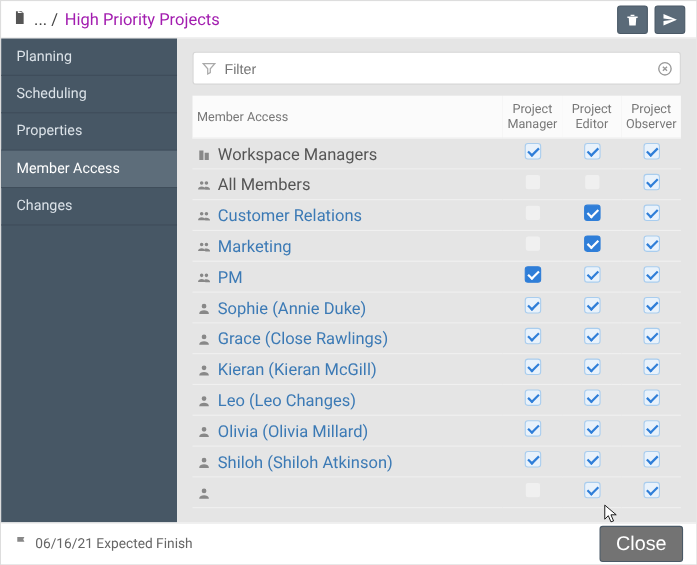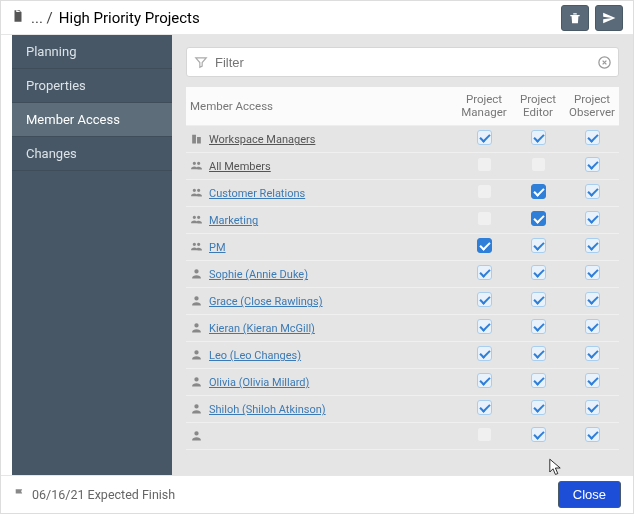--- a/index.html
+++ b/index.html
@@ -14,29 +14,29 @@
     position: relative;
     border: 1px solid #ddd;
   }
   .header {
     display: flex; align-items: center; justify-content: space-between;
     padding: 6px 10px 6px 10px; border-bottom: 1px solid #e6e6e6;
     height: 34px;
   }
   .crumbs { display: flex; align-items: center; gap: 6px; color: #3c7ab5; font-size: 15px;}
   .crumbs .dark { color: #444; }
-  .crumbs a { color: #000000; text-decoration: none; }
+  .crumbs a { color: #a21caf; text-decoration: none; }
   .hbtns { display: flex; gap: 6px; }
   .hbtn {
     width: 28px; height: 26px; border-radius: 3px;
     background: #5a6a78; color: #fff; display:flex;align-items:center;justify-content:center;
     cursor:pointer; border:1px solid #4a5966;
   }
   .hbtn svg { width: 14px; height: 14px; fill: #fff; }
-  .main { display: flex; height: calc(100% - 34px - 38px); margin-left: 11px; }
+  .main { display: flex; height: calc(100% - 34px - 38px); }
   .sidebar {
     width: 160px; background: #475765; color: #dbe2e8;
     display:flex; flex-direction:column;
   }
   .sitem {
     padding: 9px 14px; font-size: 13px; cursor:pointer;
     border-bottom: 1px solid #3f4d5a;
   }
   .sitem.active { background: #5d6d7a; color: #fff; }
   .content { flex:1; padding: 12px 14px; overflow:auto; background:#e5e5e5;}
@@ -54,21 +54,21 @@
   }
   .filterwrap .ficon{ left:7px; }
   .filterwrap .clearicon{ right:7px; cursor:pointer;}
   table { width:100%; border-collapse: collapse; }
   thead th {
     text-align:left; font-weight: normal; color:#777; font-size:11.5px;
     padding: 6px 4px; border-bottom:1px solid #eee; background:#fbfbfb;
   }
   thead th.col { text-align:center; width:54px; line-height:1.15;}
   tbody td {
-    padding: 4px 4px; border-bottom: 1px solid #f0f0f0; height:22px; font-size:11px;text-decoration:underline;
+    padding: 4px 4px; border-bottom: 1px solid #f0f0f0; height:22px; font-size:15px;
   }
   tbody td.name { color:#3c7ab5; }
   tbody td.name.group0 { color:#555; }
   tbody td.name .ricon { display:inline-flex; width:15px; margin-right:4px; color:#888; vertical-align:-2px;}
   tbody td.name .ricon svg{width:13px;height:13px;fill:currentColor;}
   tbody td.name .lbl { cursor:pointer; }
   td.chkcell { text-align:center; }
   .chk {
     display:inline-block; width:15px; height:15px; border-radius:3px;
     position:relative; cursor:pointer;
@@ -83,22 +83,22 @@
   .chk.light::after{ border-color:#2f7ed8;}
   .chk.solid::after{ border-color:#fff;}
   .footer {
     position:absolute; bottom:0; left:0; right:0; height:38px;
     border-top:1px solid #e6e6e6; display:flex; align-items:center; justify-content:space-between;
     padding: 0 12px; background:#fff;
   }
   .footer .finfo { display:flex; align-items:center; gap:6px; color:#666; font-size:12.5px;}
   .footer .finfo svg{width:13px;height:13px;fill:#888;}
   .closebtn{
-    background:#1d4ed8; color:#fff; border:1px solid #4a5966; border-radius:3px;
-    padding: 5px 14px; font-size:13px; cursor:pointer;
+    background:#737373; color:#fff; border:1px solid #4a5966; border-radius:3px;
+    padding: 5px 14px; font-size:18px; cursor:pointer;
   }
   .cursor {
     position:absolute; left:548px; top:457px; width:16px; height:20px; pointer-events:none;
   }
 </style>
 </head>
 <body>
 
 <div class="header">
   <div class="crumbs">
@@ -120,20 +120,21 @@
       <svg viewBox="0 0 24 24">
           <path d="M2 21l21-9L2 3v7l15 2-15 2z"></path>
         </svg>
     </div>
   </div>
 </div>
 
 <div class="main">
   <div class="sidebar" id="sidebar">
       <div class="sitem">Planning</div>
+      <div class="sitem">Scheduling</div>
       <div class="sitem">Properties</div>
       <div class="sitem active">Member Access</div>
       <div class="sitem">Changes</div>
     </div>
   <div class="content">
     <div class="filterwrap">
       <span class="ficon">
         <svg viewBox="0 0 24 24" width="14" height="14" fill="none" stroke="#aaa" stroke-width="2">
             <path d="M3 5h18l-7 8v6l-4 2v-8z"></path>
           </svg>

